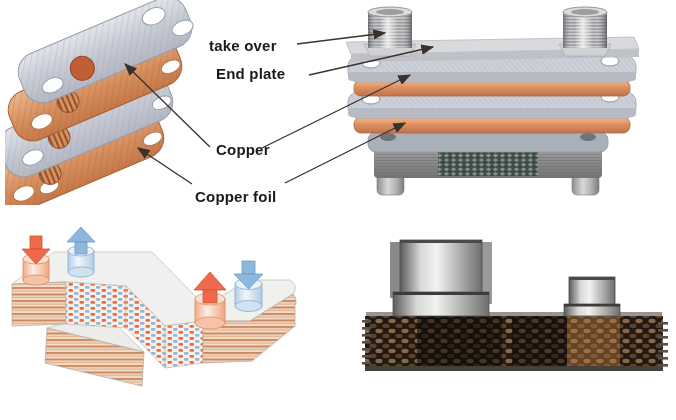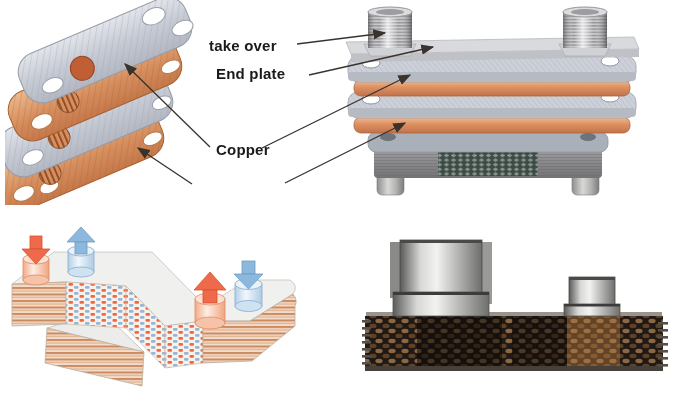--- a/index.html
+++ b/index.html
@@ -331,14 +331,15 @@
       <line x1="210" y1="147" x2="125" y2="64" marker-end="url(#ah)"></line>
       <line x1="262" y1="148" x2="410" y2="75" marker-end="url(#ah)"></line>
       <line x1="192" y1="184" x2="138" y2="148" marker-end="url(#ah)"></line>
       <line x1="285" y1="183" x2="405" y2="123" marker-end="url(#ah)"></line>
     </g>
   </svg>
 
   <div class="lbl" style="left:209px;top:37px">take over</div>
   <div class="lbl" style="left:216px;top:65px">End plate</div>
   <div class="lbl" style="left:216px;top:141px">Copper</div>
+  <div class="lbl" style="left:195px;top:188px">Copper foil</div>
 
 </div>
 
 </body></html>

